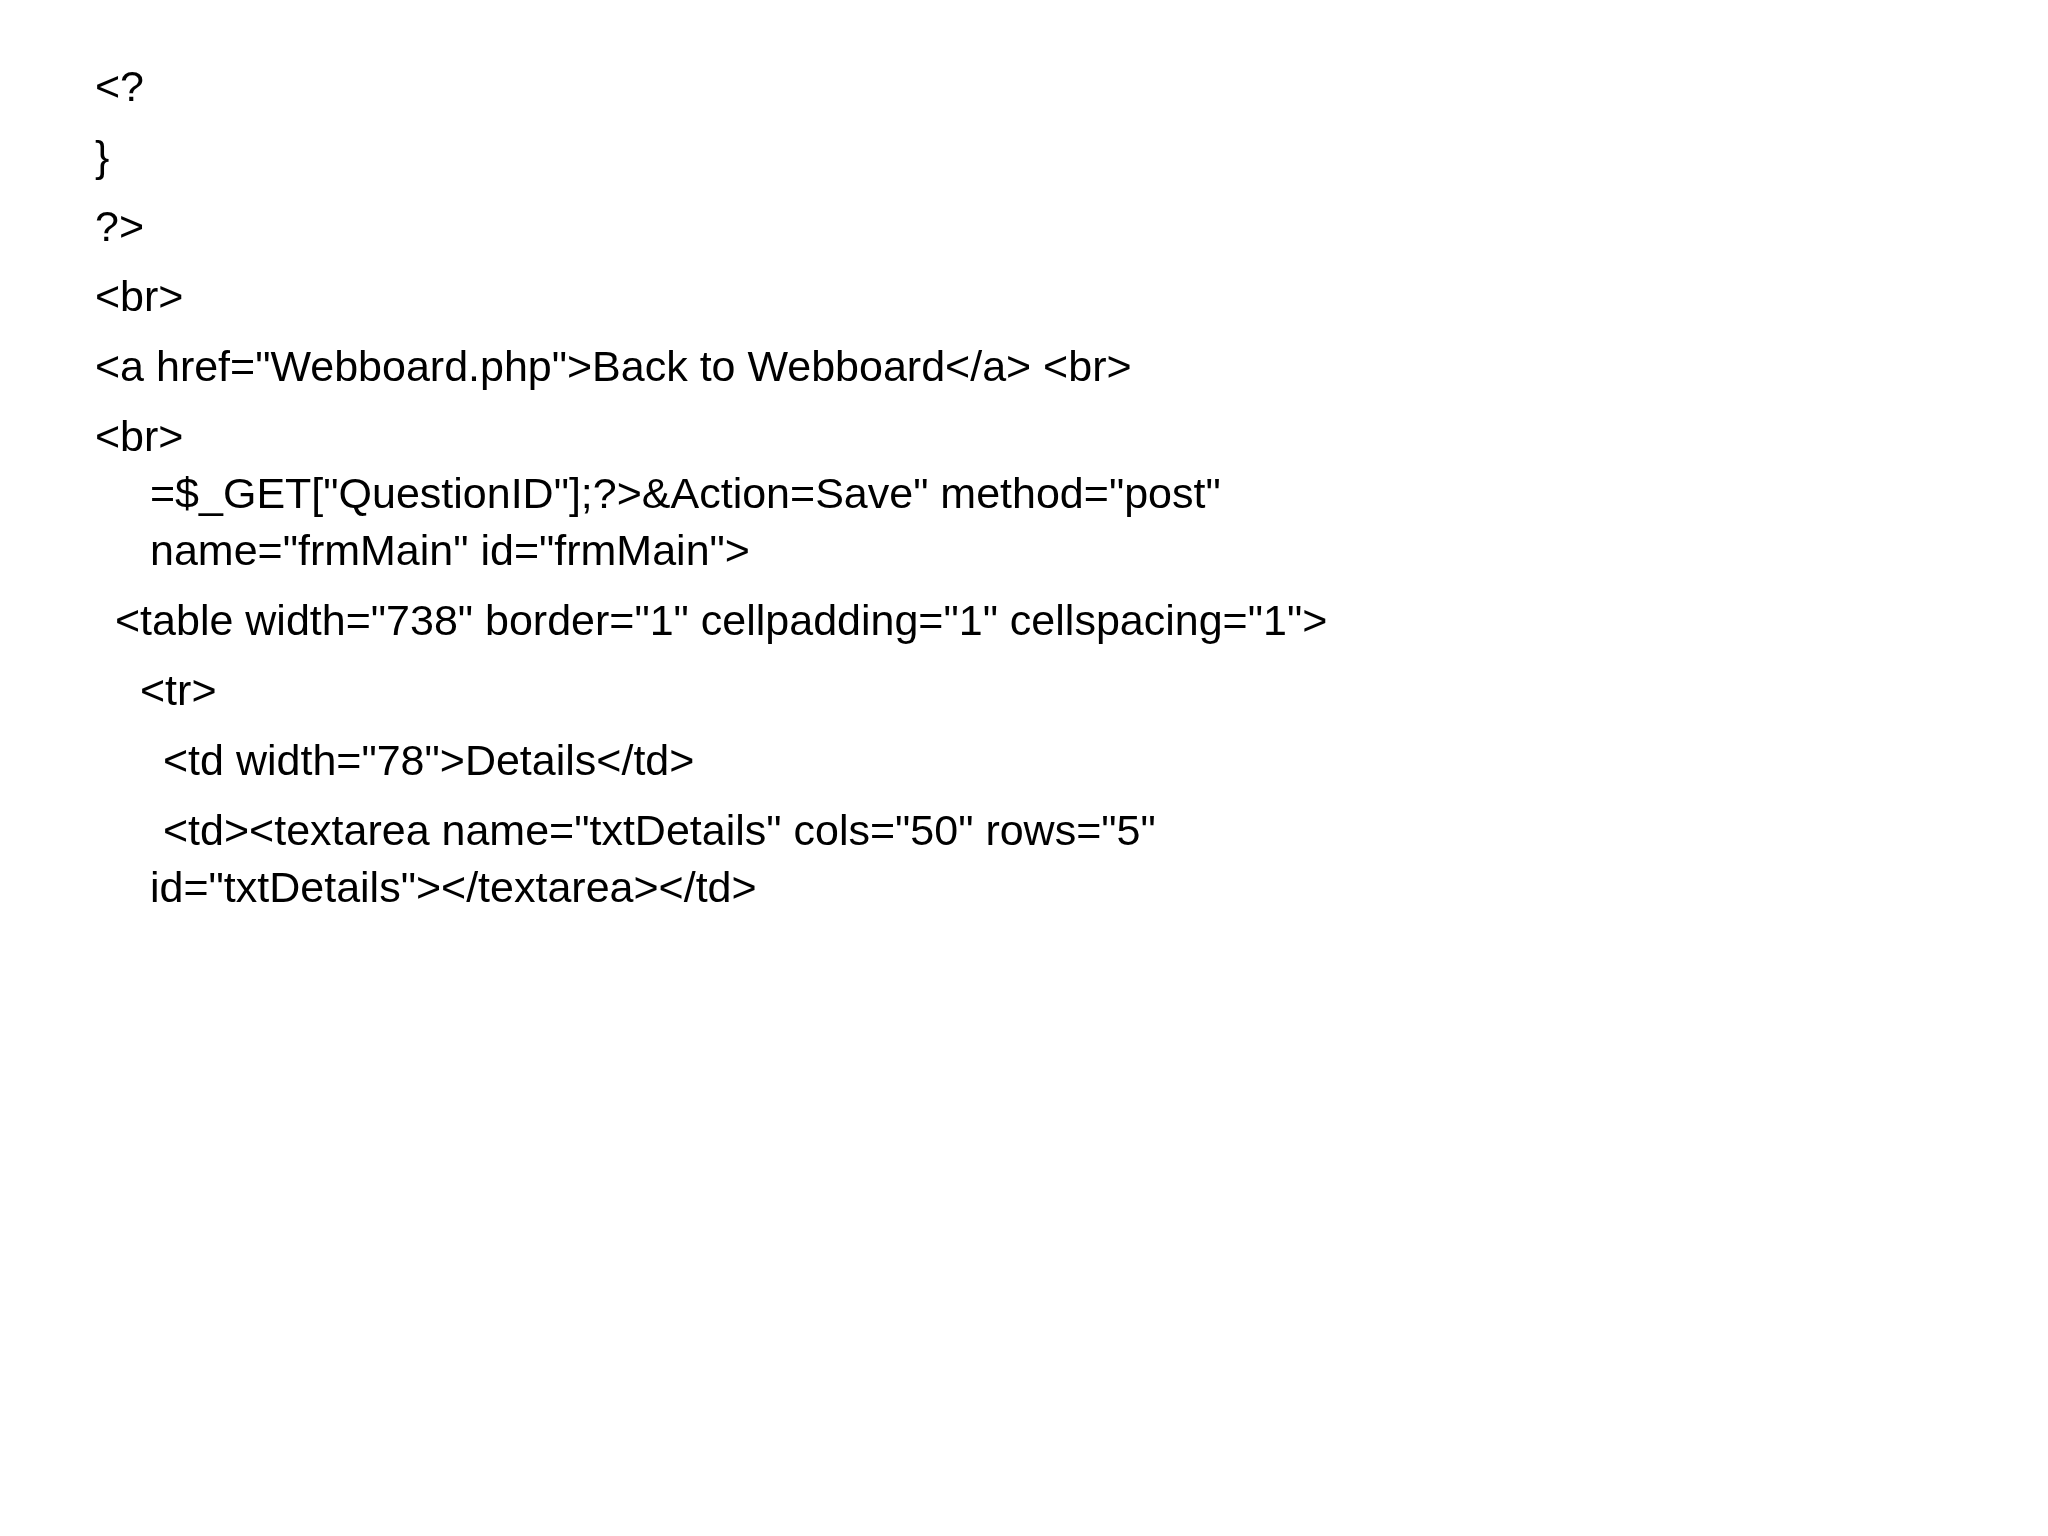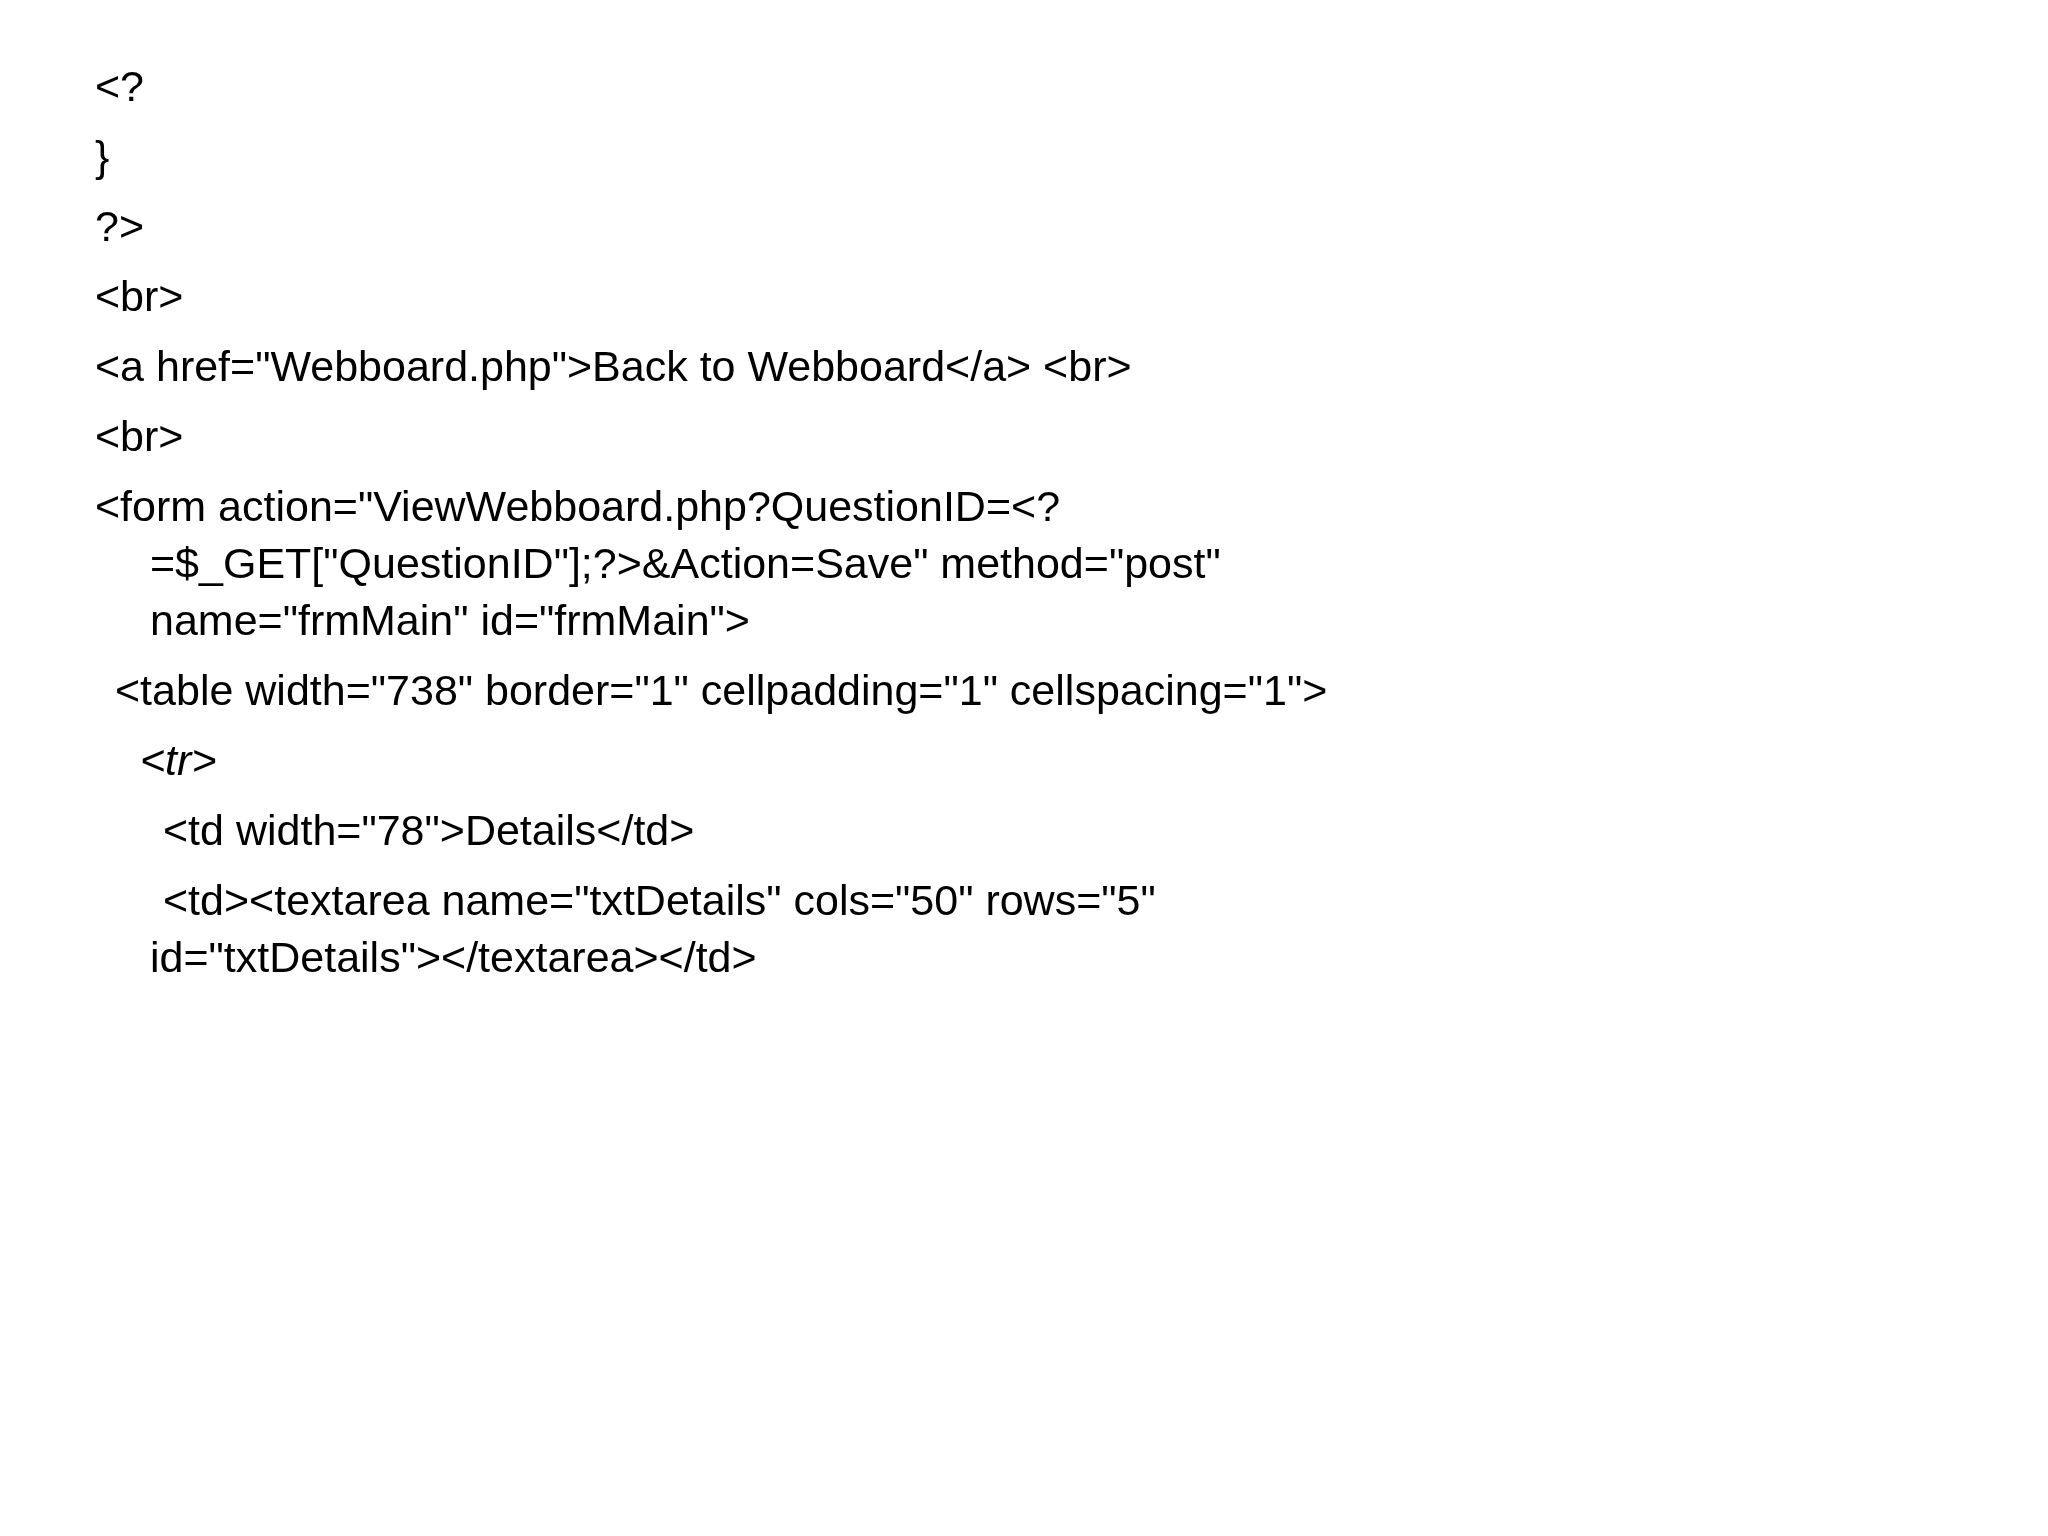--- a/index.html
+++ b/index.html
@@ -26,35 +26,34 @@
     line-height: 57px;
     white-space: pre;
     letter-spacing: 0px;
   }
   
   .p-start { margin-top: 13px; }
   .first   { margin-top: 0; }
   
   .ind0 { padding-left: 0px; }
   .ind1 { padding-left: 20px; }   
-  .ind2 { padding-left: 45px; font-style: italic; }   
+  .ind2 { padding-left: 45px; }   
   .ind3 { padding-left: 68px; }   
   .wrap { padding-left: 55px; }   
 </style>
 </head>
 <body>
 
 <div class="page">
   <div class="code-line ind0 p-start first">&lt;?</div>
   <div class="code-line ind0 p-start">}</div>
   <div class="code-line ind0 p-start">?&gt;</div>
   <div class="code-line ind0 p-start">&lt;br&gt;</div>
   <div class="code-line ind0 p-start">&lt;a href="Webboard.php"&gt;Back to Webboard&lt;/a&gt; &lt;br&gt;</div>
   <div class="code-line ind0 p-start">&lt;br&gt;</div>
-  <div class="code-line ind0 p-start">&lt;form action="ViewWebboard.php?QuestionID=&lt;?</div>
   <div class="code-line wrap">=$_GET["QuestionID"];?&gt;&amp;Action=Save" method="post"</div>
   <div class="code-line wrap">name="frmMain" id="frmMain"&gt;</div>
   <div class="code-line ind1 p-start">&lt;table width="738" border="1" cellpadding="1" cellspacing="1"&gt;</div>
   <div class="code-line ind2 p-start">&lt;tr&gt;</div>
   <div class="code-line ind3 p-start">&lt;td width="78"&gt;Details&lt;/td&gt;</div>
   <div class="code-line ind3 p-start">&lt;td&gt;&lt;textarea name="txtDetails" cols="50" rows="5"</div>
   <div class="code-line wrap">id="txtDetails"&gt;&lt;/textarea&gt;&lt;/td&gt;</div>
 </div>
 
 </body></html>

